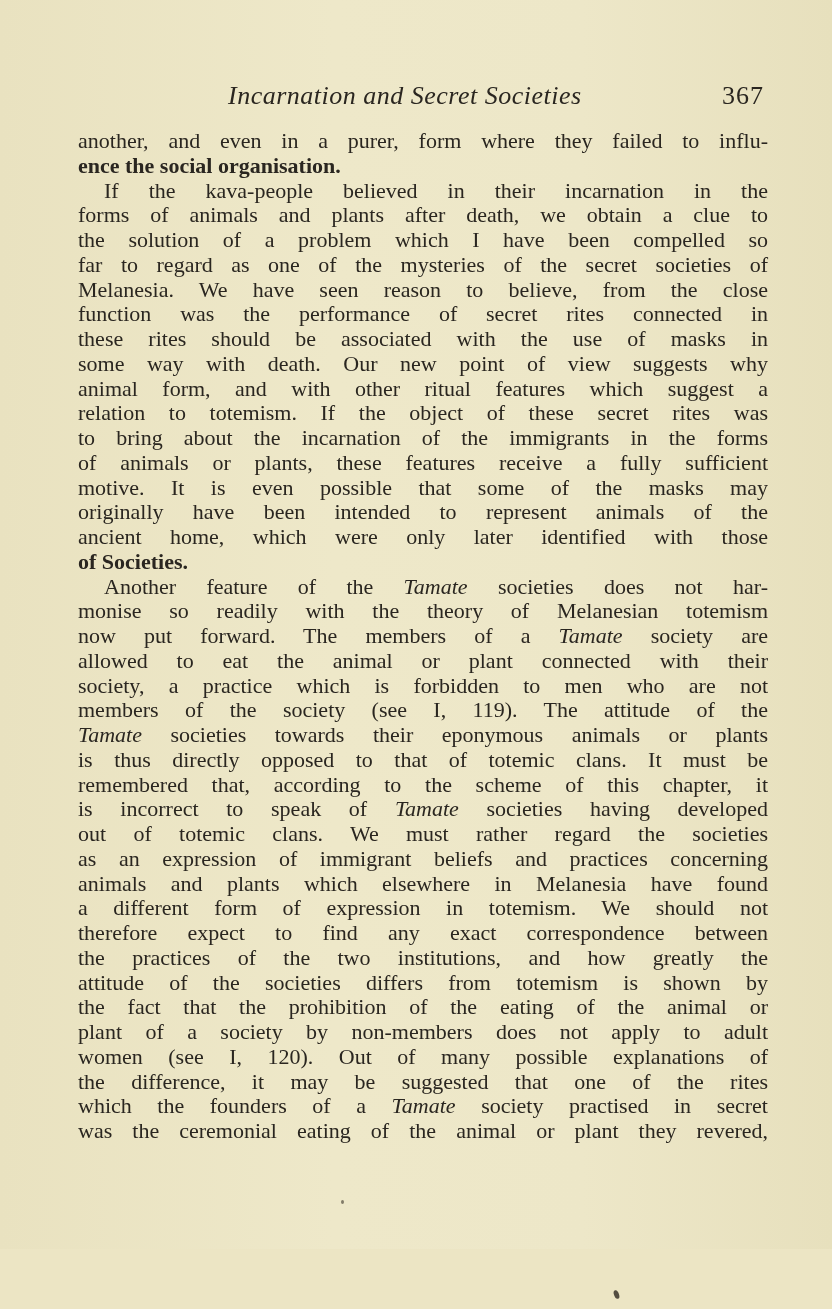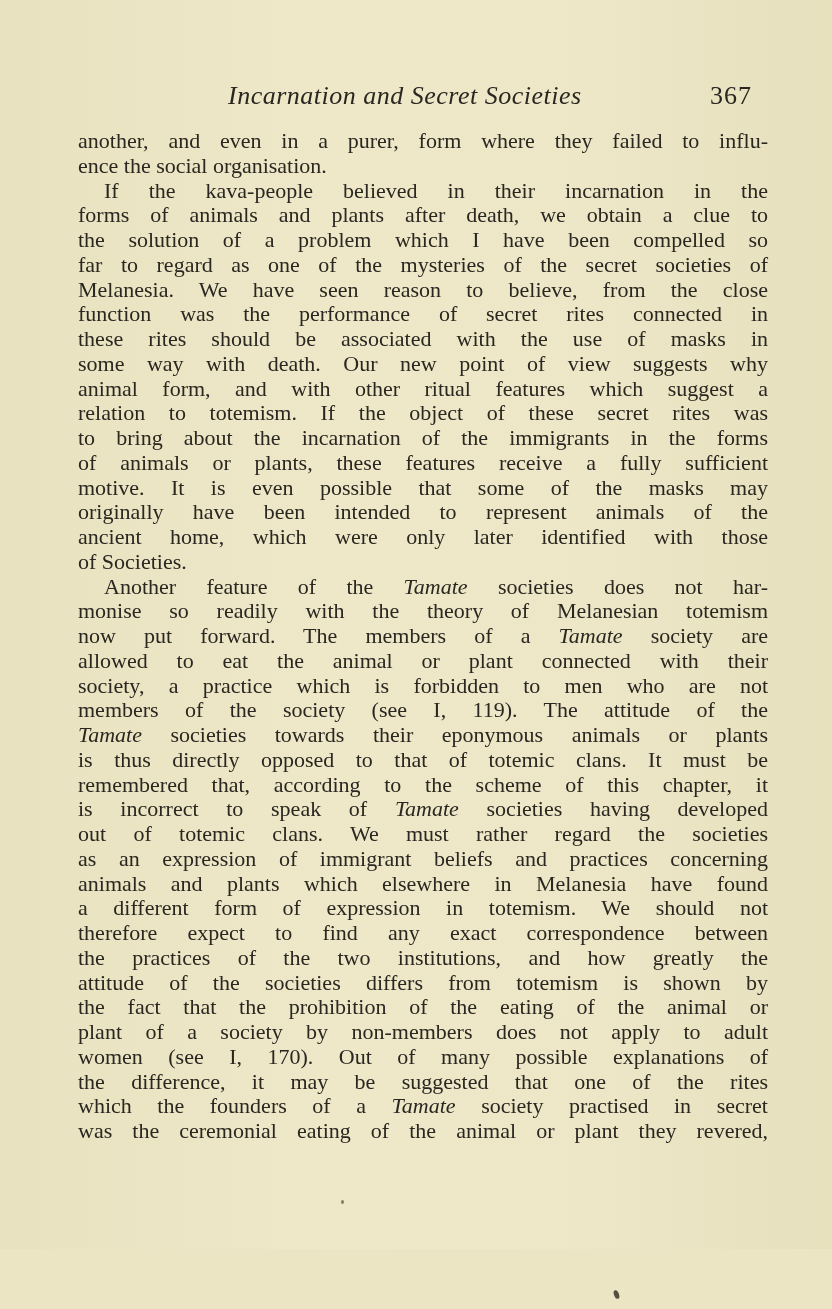--- a/index.html
+++ b/index.html
@@ -31,40 +31,41 @@
       line-height: 36px;
     }
     .running-title {
       position: absolute;
       left: 0;
       font-style: italic;
       letter-spacing: 0.5px;
     }
     .page-number {
       position: absolute;
-      right: 16px;
+      right: 4px;
       letter-spacing: 1px;
     }
     .body-text {
       position: absolute;
       left: 78px;
       top: 129px;
       width: 690px;
       font-size: 22px;
     }
     .line {
       height: 24.75px;
       line-height: 24.75px;
       white-space: nowrap;
       text-align: justify;
       text-align-last: justify;
       overflow: visible;
     }
     .line.last {
       text-align-last: left;
+      font-weight: bold;
     }
     .line.indent {
       padding-left: 26px;
     }
     .line i {
       font-style: italic;
       margin-top: 20px;
     }
     .smudge {
       position: absolute;
@@ -127,21 +128,21 @@
       <div class="line"><span>is incorrect to speak of </span><i>Tamate</i><span> societies having developed</span></div>
       <div class="line"><span>out of totemic clans.  We must rather regard the societies</span></div>
       <div class="line"><span>as an expression of immigrant beliefs and practices concerning</span></div>
       <div class="line"><span>animals and plants which elsewhere in Melanesia have found</span></div>
       <div class="line"><span>a different form of expression in totemism.  We should not</span></div>
       <div class="line"><span>therefore expect to find any exact correspondence between</span></div>
       <div class="line"><span>the practices of the two institutions, and how greatly the</span></div>
       <div class="line"><span>attitude of the societies differs from totemism is shown by</span></div>
       <div class="line"><span>the fact that the prohibition of the eating of the animal or</span></div>
       <div class="line"><span>plant of a society by non-members does not apply to adult</span></div>
-      <div class="line"><span>women (see I, 170).  Out of many possible explanations of</span></div>
+      <div class="line"><span>women (see I, 120).  Out of many possible explanations of</span></div>
       <div class="line"><span>the difference, it may be suggested that one of the rites</span></div>
       <div class="line"><span>which the founders of a </span><i>Tamate</i><span> society practised in secret</span></div>
       <div class="line"><span>was the ceremonial eating of the animal or plant they revered,</span></div>
     </div>
 
   <div class="smudge mid"></div>
   <div class="smudge bottom"></div>
 </div>
 
 </body></html>

